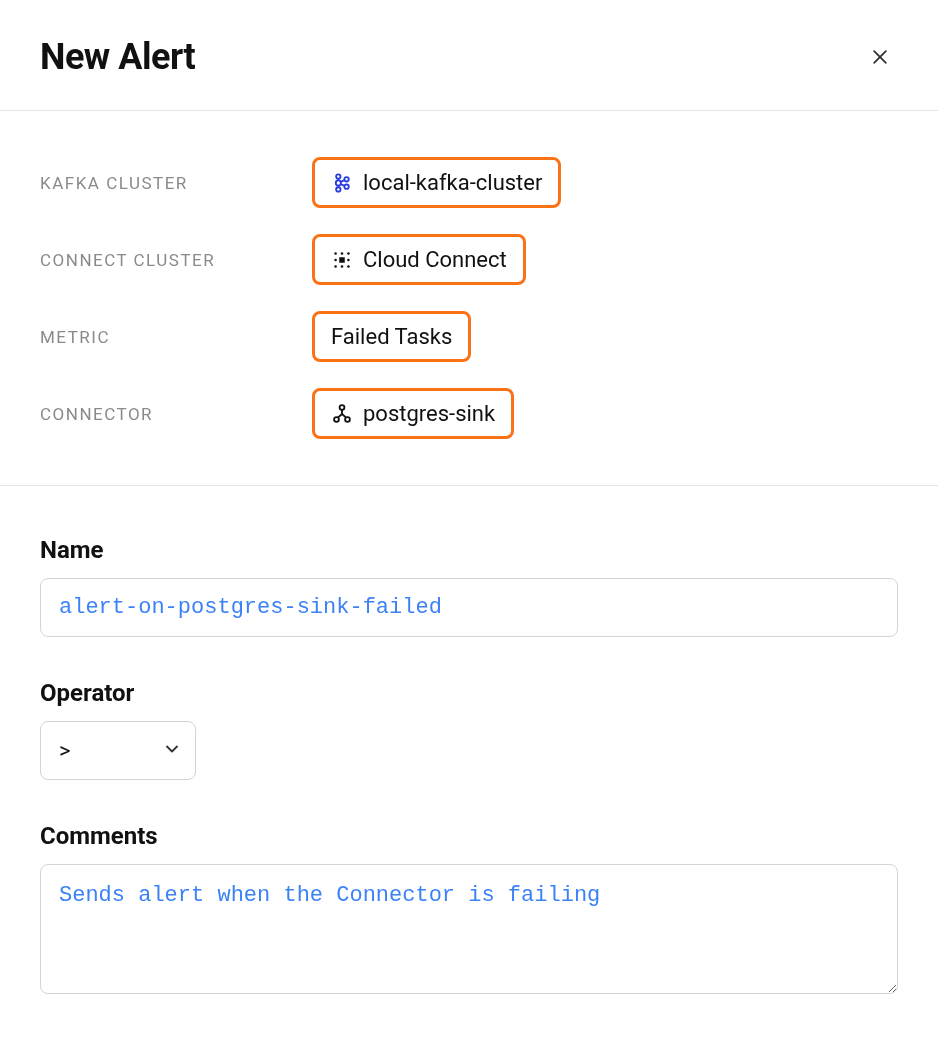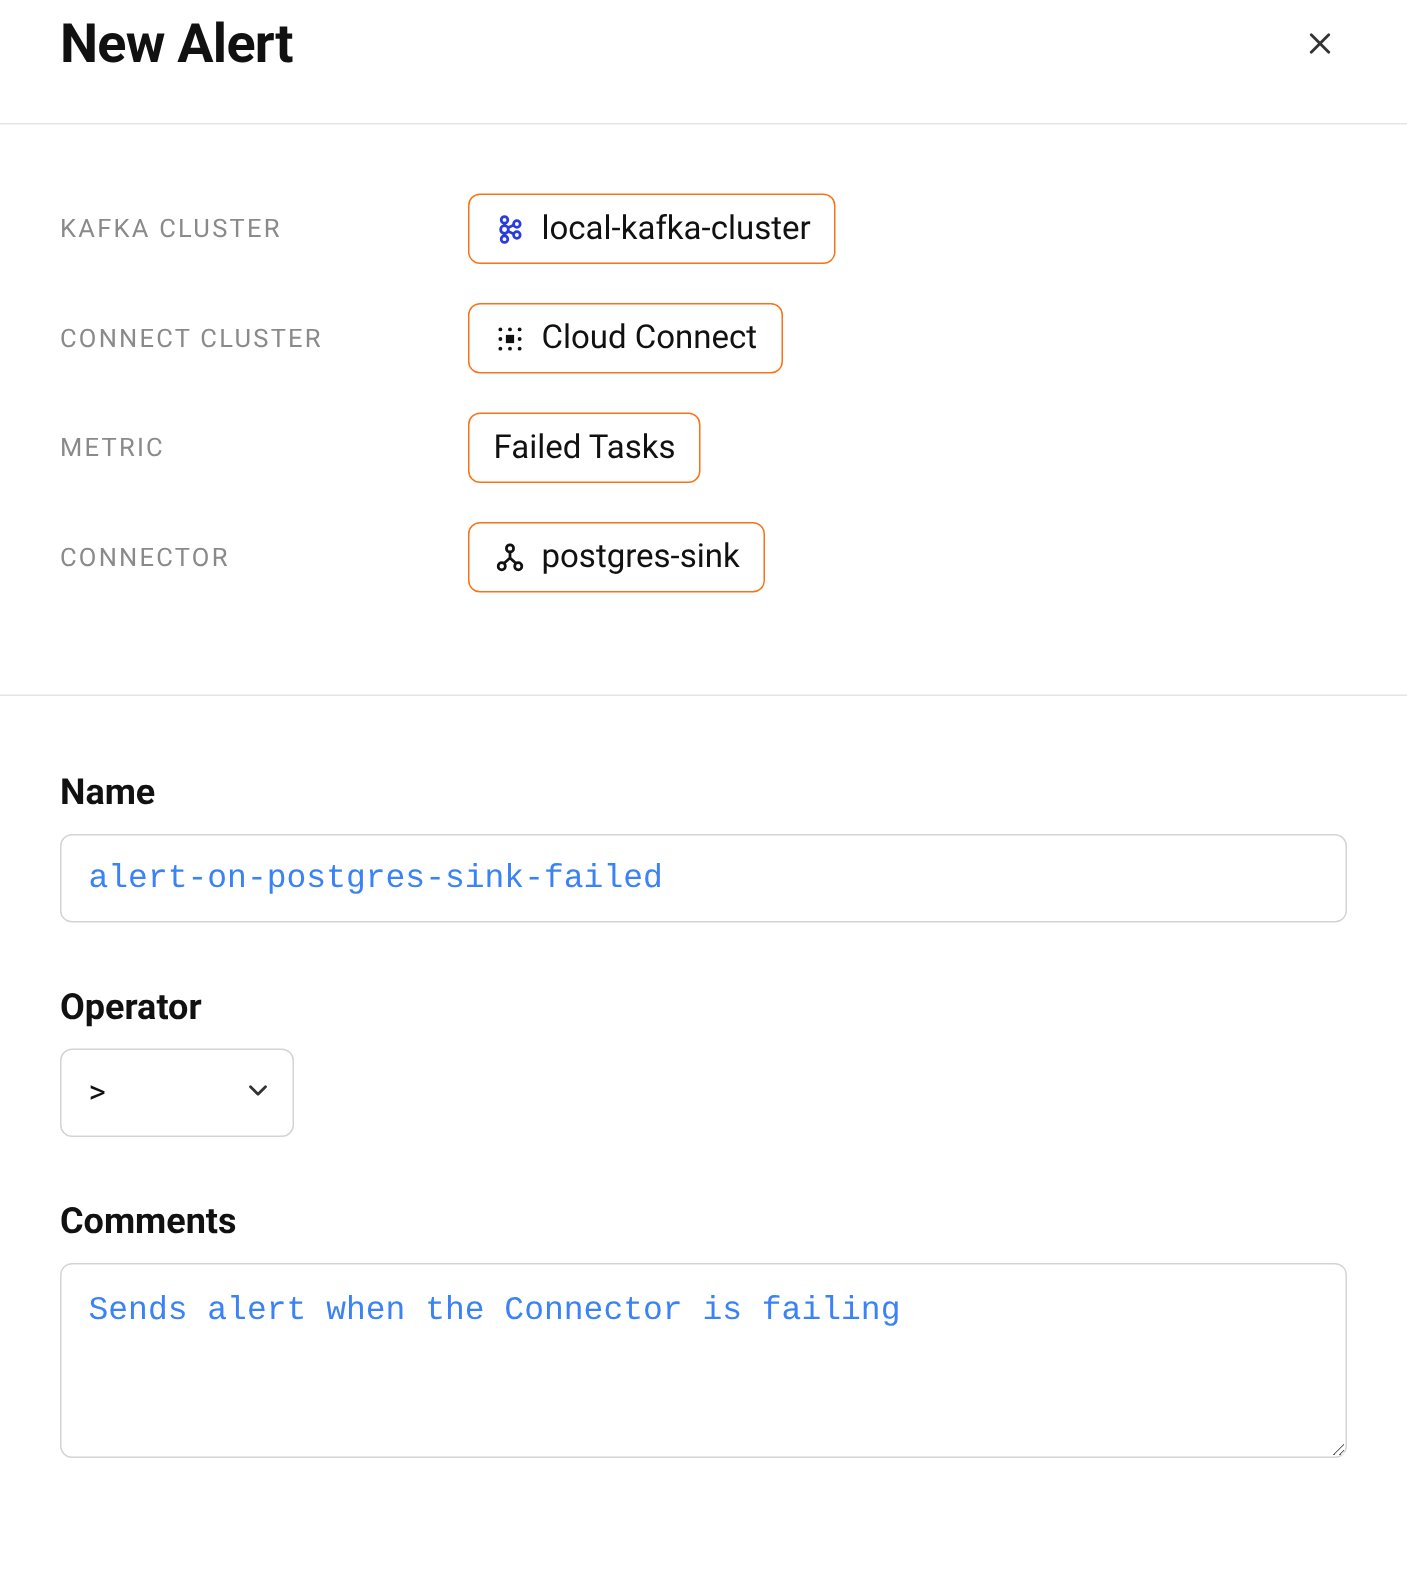--- a/index.html
+++ b/index.html
@@ -10,21 +10,21 @@
   body {
     font-family: -apple-system, BlinkMacSystemFont, "Segoe UI", Roboto, Helvetica, Arial, sans-serif;
     background: #fff;
     color: #111;
     width: 938px;
   }
   .header {
     display: flex;
     align-items: center;
     justify-content: space-between;
-    padding: 8px 40px 32px 40px;
+    padding: 36px 40px 32px 40px;
     border-bottom: 1px solid #e5e5e5;
   }
   .header h1 {
     font-size: 36px;
     font-weight: 700;
     letter-spacing: -0.5px;
   }
   .close-btn {
     background: none;
     border: none;
@@ -33,21 +33,21 @@
     color: #333;
     display: flex;
     align-items: center;
     justify-content: center;
   }
   .close-btn svg {
     width: 20px;
     height: 20px;
   }
   .meta-section {
-    padding: 46px 40px 68px 40px;
+    padding: 46px 40px 46px 40px;
     border-bottom: 1px solid #e5e5e5;
   }
   .meta-row {
     display: flex;
     align-items: center;
     margin-bottom: 26px;
   }
   .meta-row:last-child {
     margin-bottom: 0;
   }
@@ -56,21 +56,21 @@
     font-size: 17px;
     letter-spacing: 1.5px;
     color: #8a8a8a;
     text-transform: uppercase;
     font-weight: 400;
   }
   .chip {
     display: inline-flex;
     align-items: center;
     gap: 10px;
-    border: 1px solid #f97316;
+    border: 3px solid #f97316;
     border-radius: 8px;
     padding: 10px 16px;
     font-size: 22px;
     color: #111;
     background: #fff;
   }
   .chip .icon {
     display: inline-flex;
     align-items: center;
     justify-content: center;

